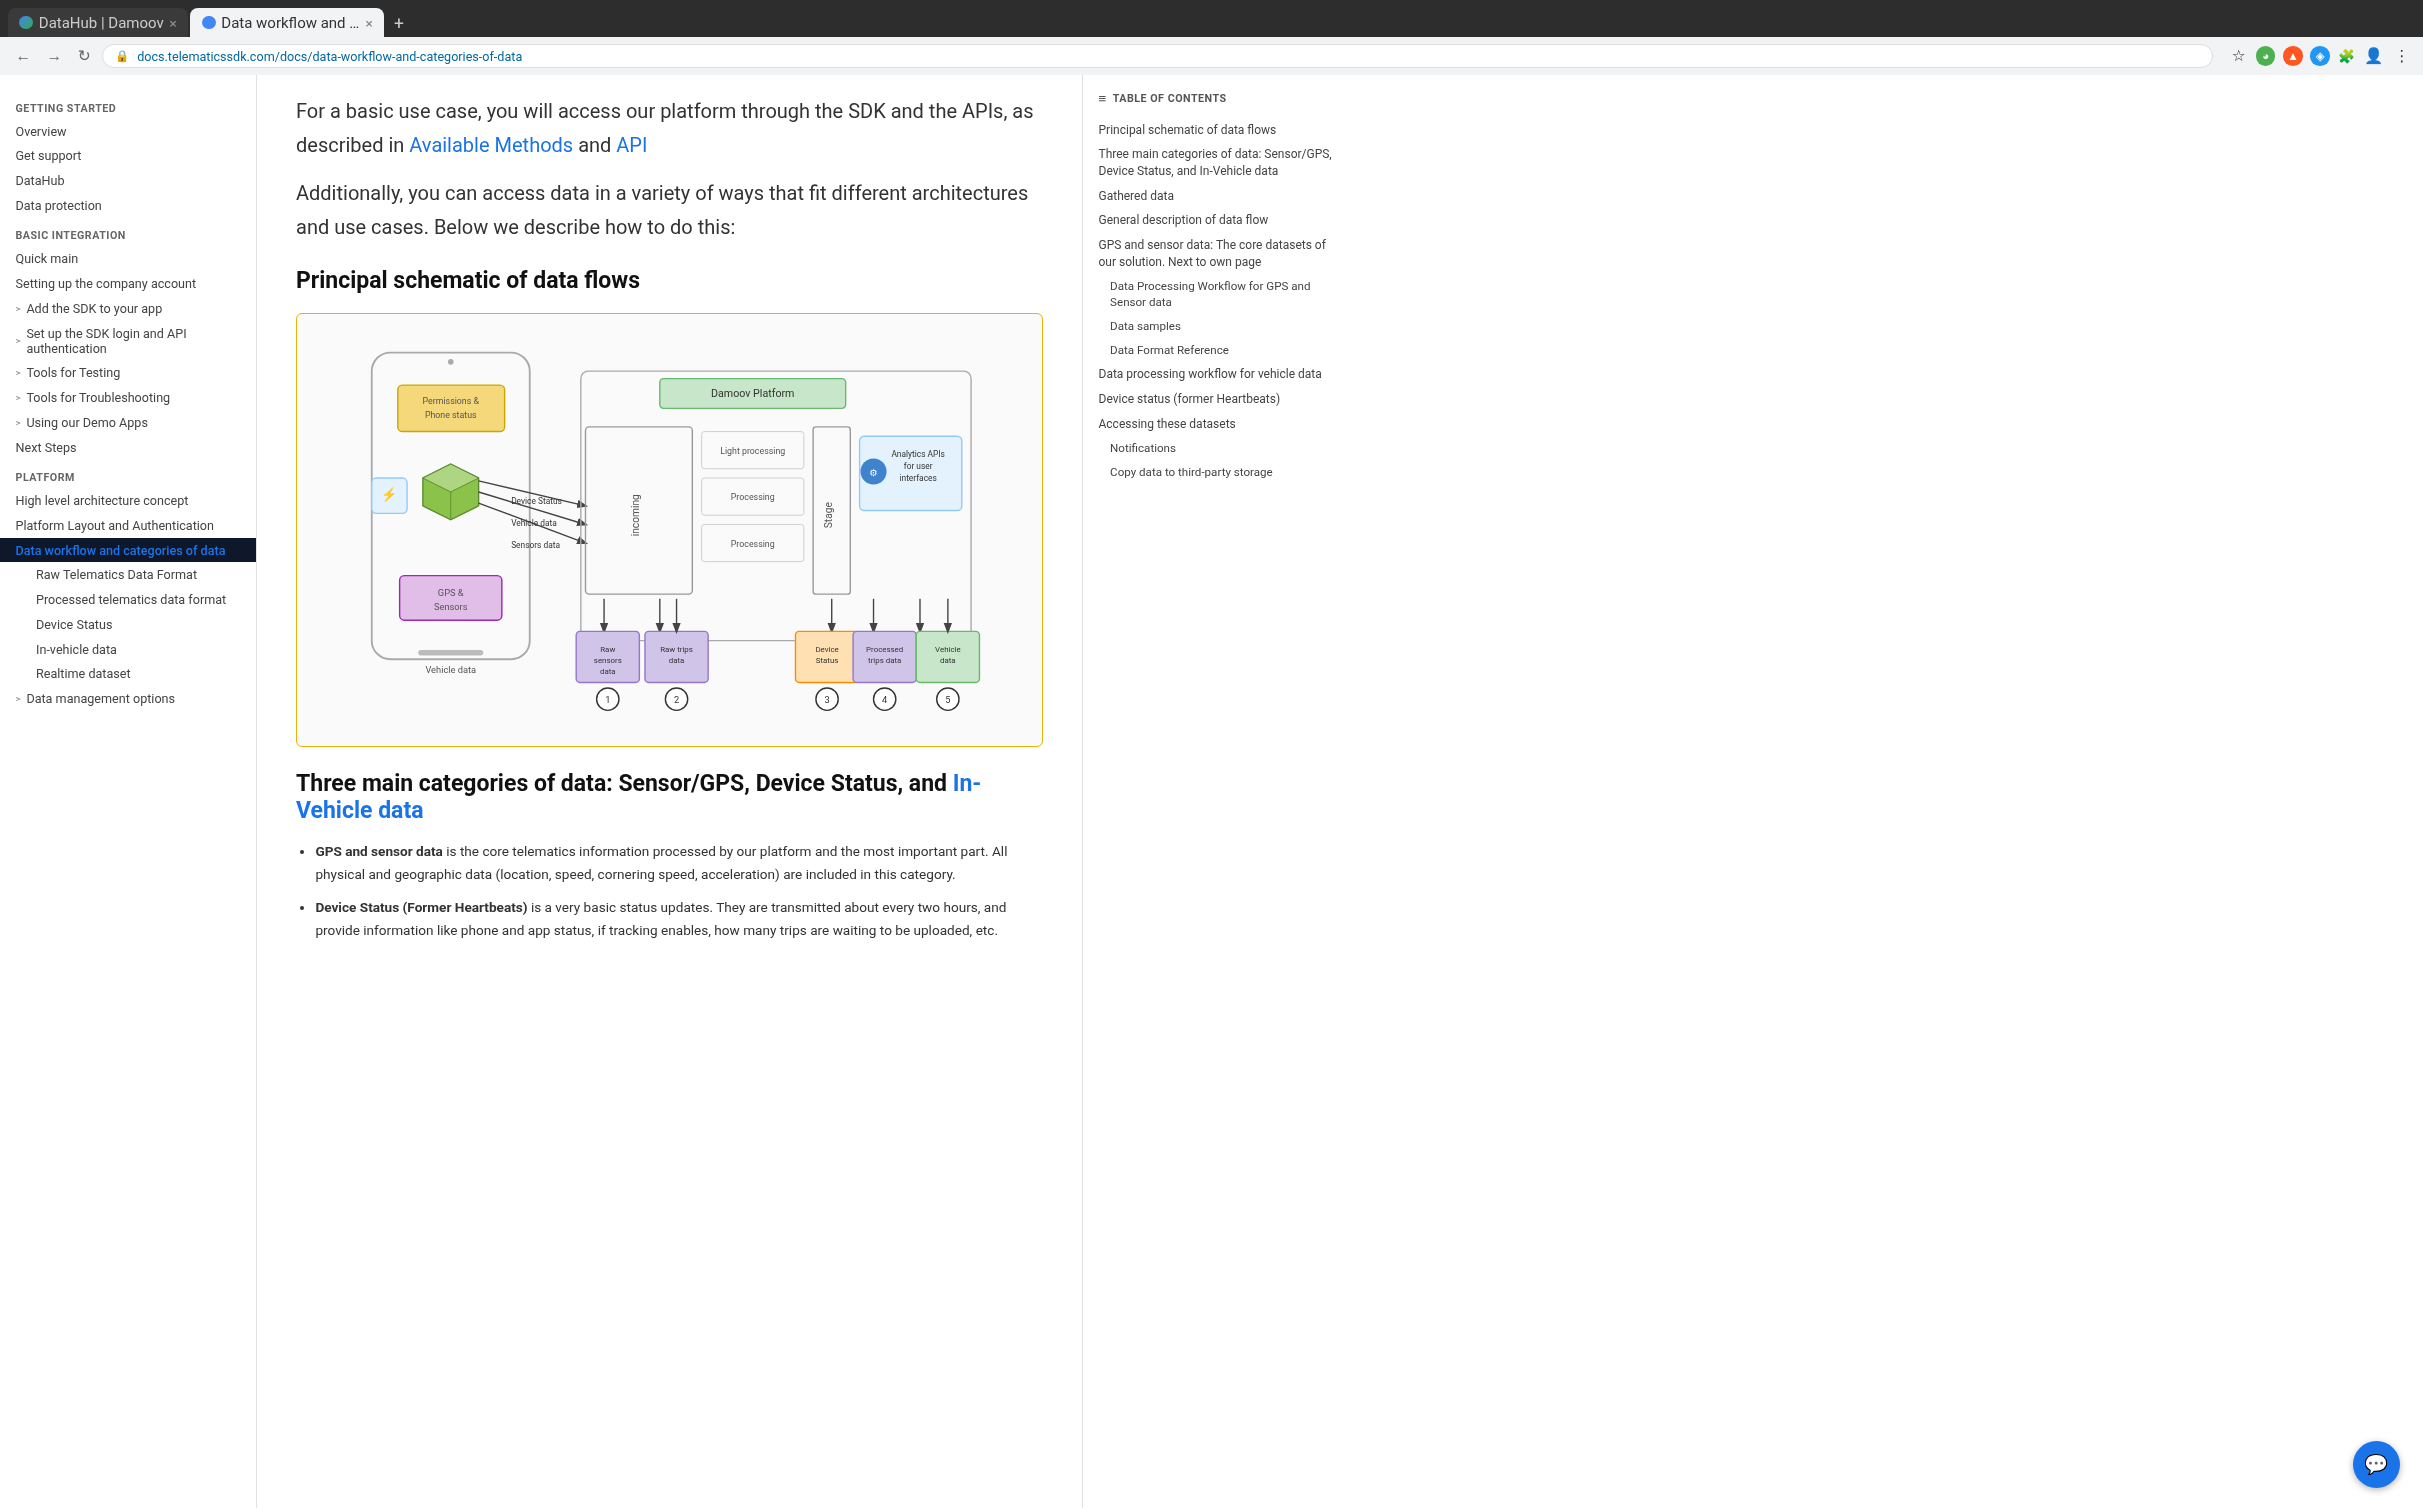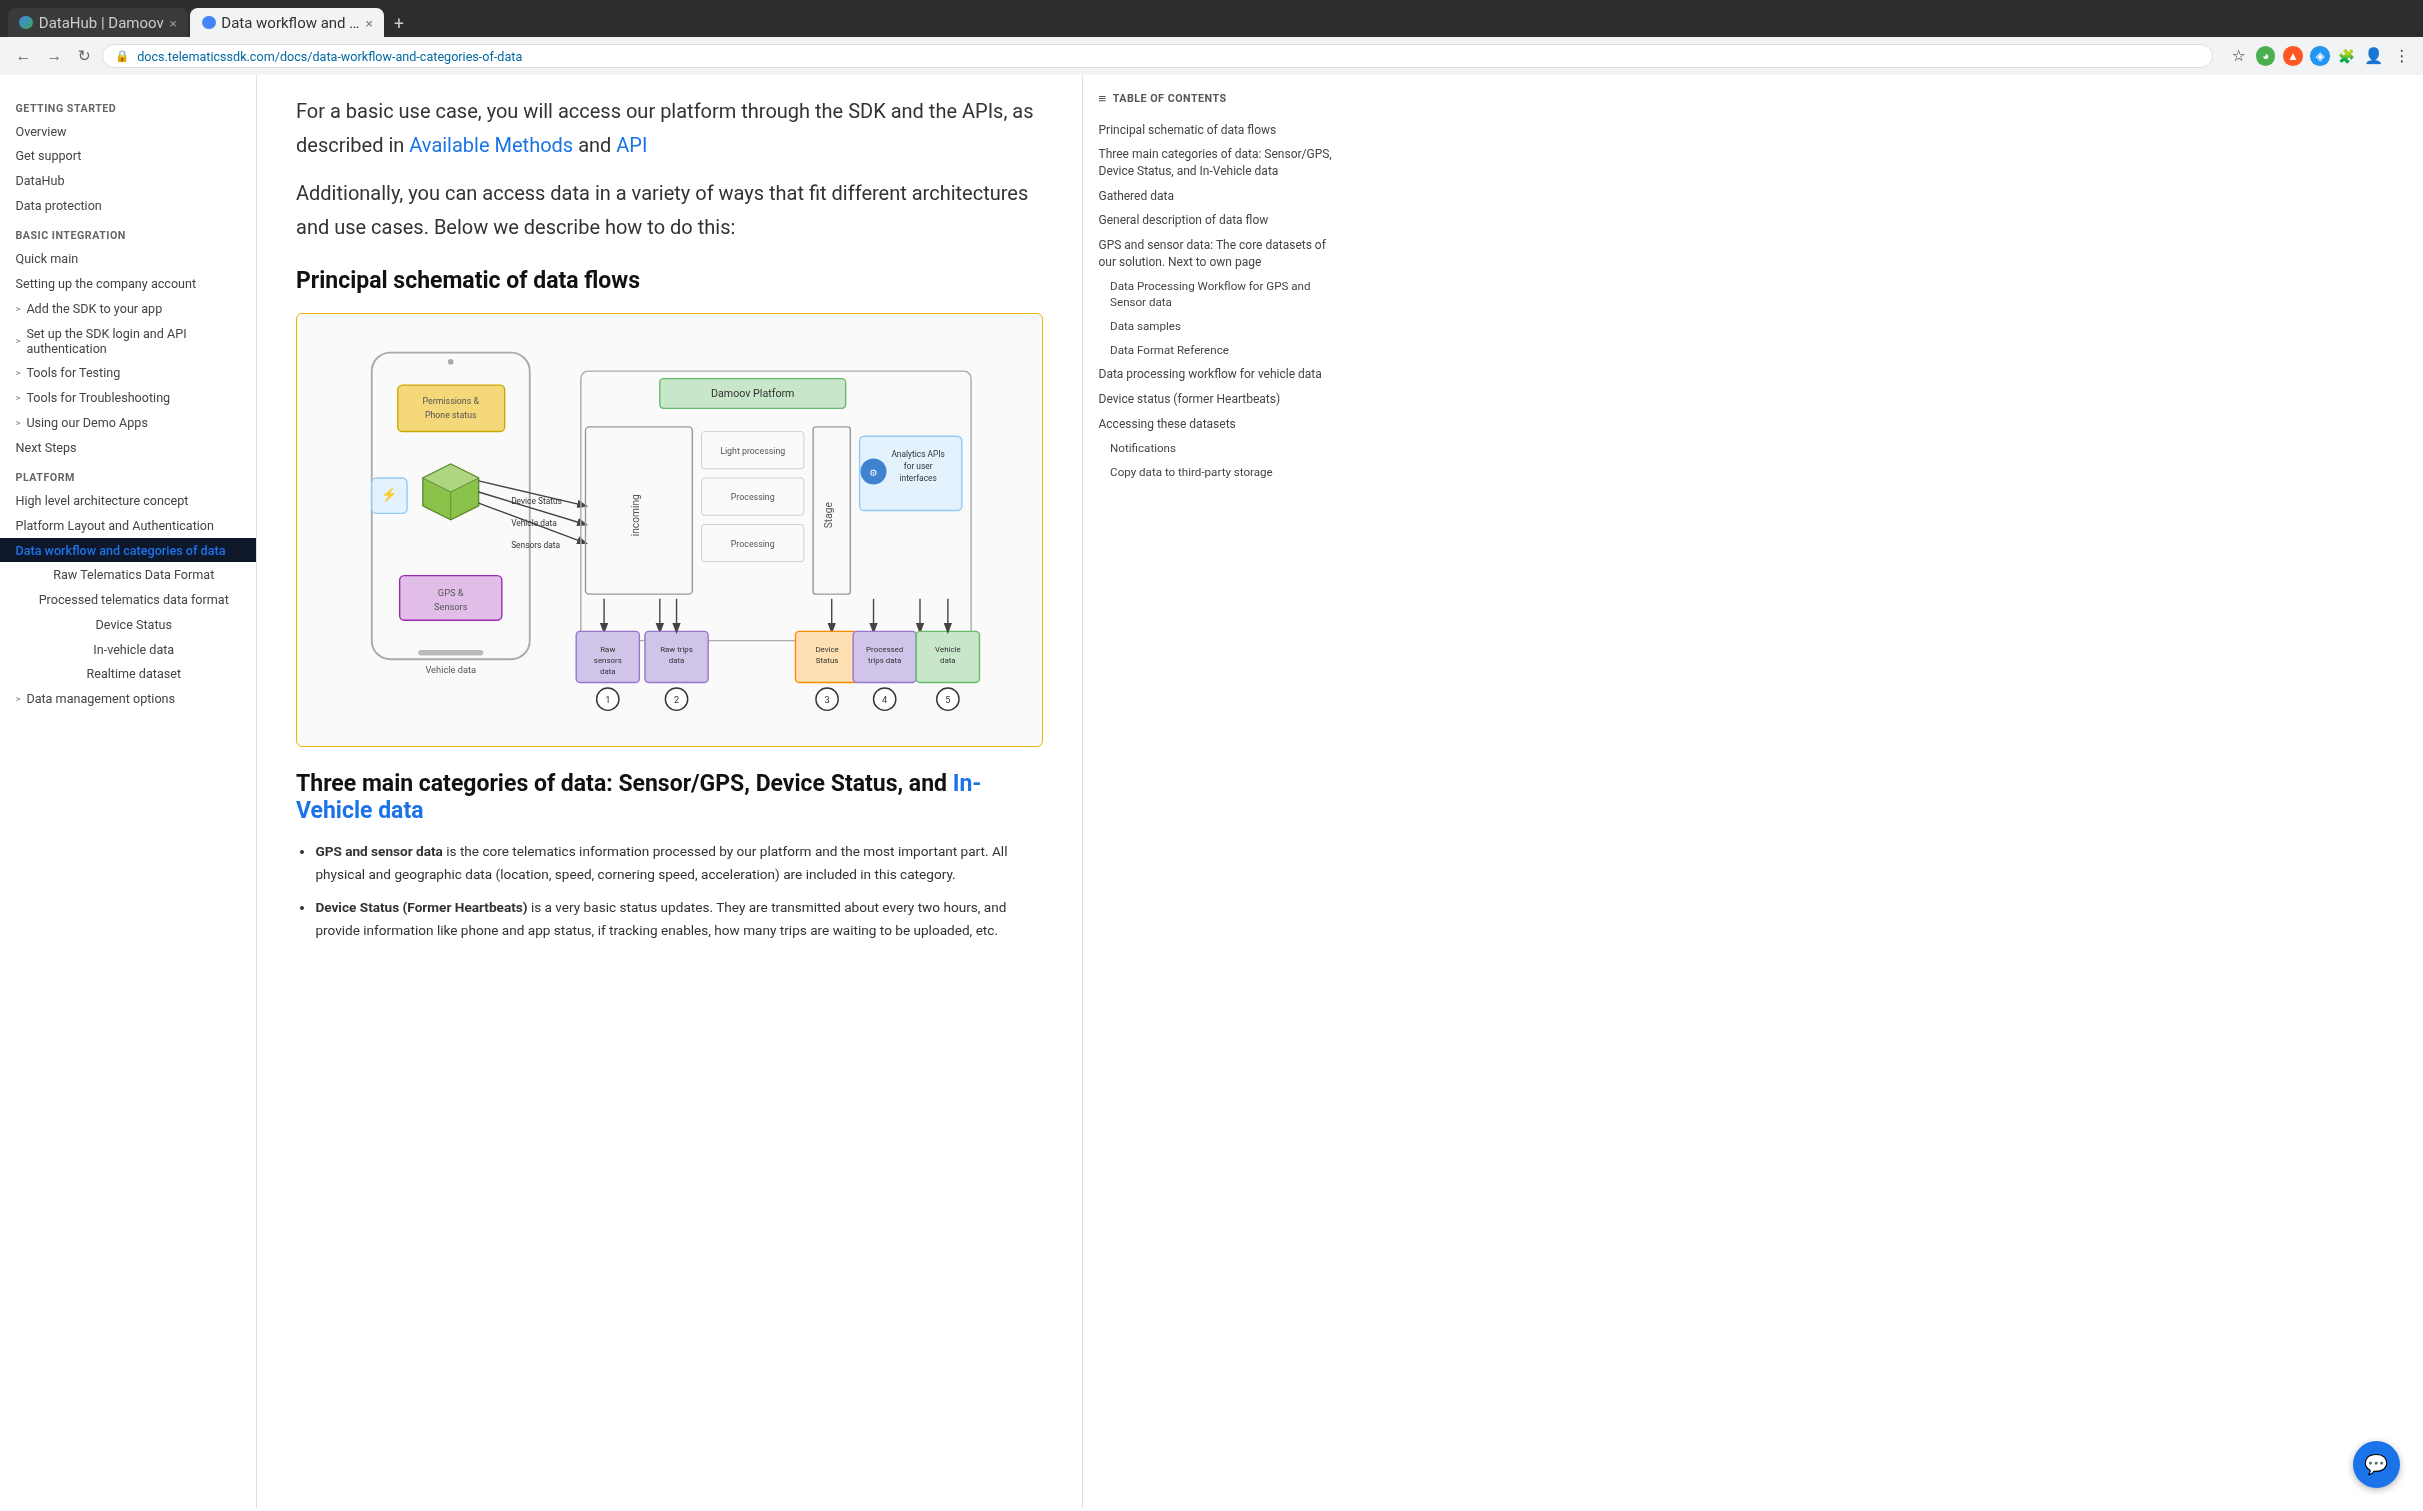--- a/index.html
+++ b/index.html
@@ -26,21 +26,21 @@
     .toolbar-icon { width: 19.4px; height: 19.4px; border-radius: 50%; display: flex; align-items: center; justify-content: center; font-size: 11.6px; cursor: pointer; }
 
     
     .main-layout { display: flex; height: calc(100vh - 78px); overflow: hidden; }
 
     
     .sidebar { width: 257px; min-width: 257px; background: #fff; border-right: 1px solid #e0e0e0; overflow-y: auto; padding: 15.5px 0; }
     .sidebar-section-label { font-size: 10.7px; font-weight: 700; color: #666; text-transform: uppercase; padding: 11.6px 15.5px 3.9px 15.5px; letter-spacing: 0.5px; }
     .sidebar-item { padding: 4.9px 15.5px; font-size: 12.6px; color: #444; cursor: pointer; display: flex; align-items: center; gap: 5.8px; }
     .sidebar-item.active { color: #1a73e8; font-weight: 500; background: #0f172a; }
-    .sidebar-item.sub { padding-left: 27px; justify-content: center; }
+    .sidebar-item.sub { padding-left: 36px; }
     .chevron { font-size: 9.7px; color: #888; }
 
     
     .content { flex: 1; overflow-y: auto; padding: 19.4px 39px; max-width: 825px; }
 
     
     .toc-panel { width: 272px; min-width: 272px; border-left: 1px solid #e0e0e0; padding: 15.5px; overflow-y: auto; }
     .toc-header { display: flex; align-items: center; gap: 5.8px; font-size: 10.7px; font-weight: 700; color: #555; text-transform: uppercase; letter-spacing: 0.5px; margin-bottom: 11.6px; }
     .toc-lines-icon { font-size: 13.6px; }
     .toc-item { font-size: 12px; color: #444; padding: 3.9px 0; cursor: pointer; line-height: 1.4; }

